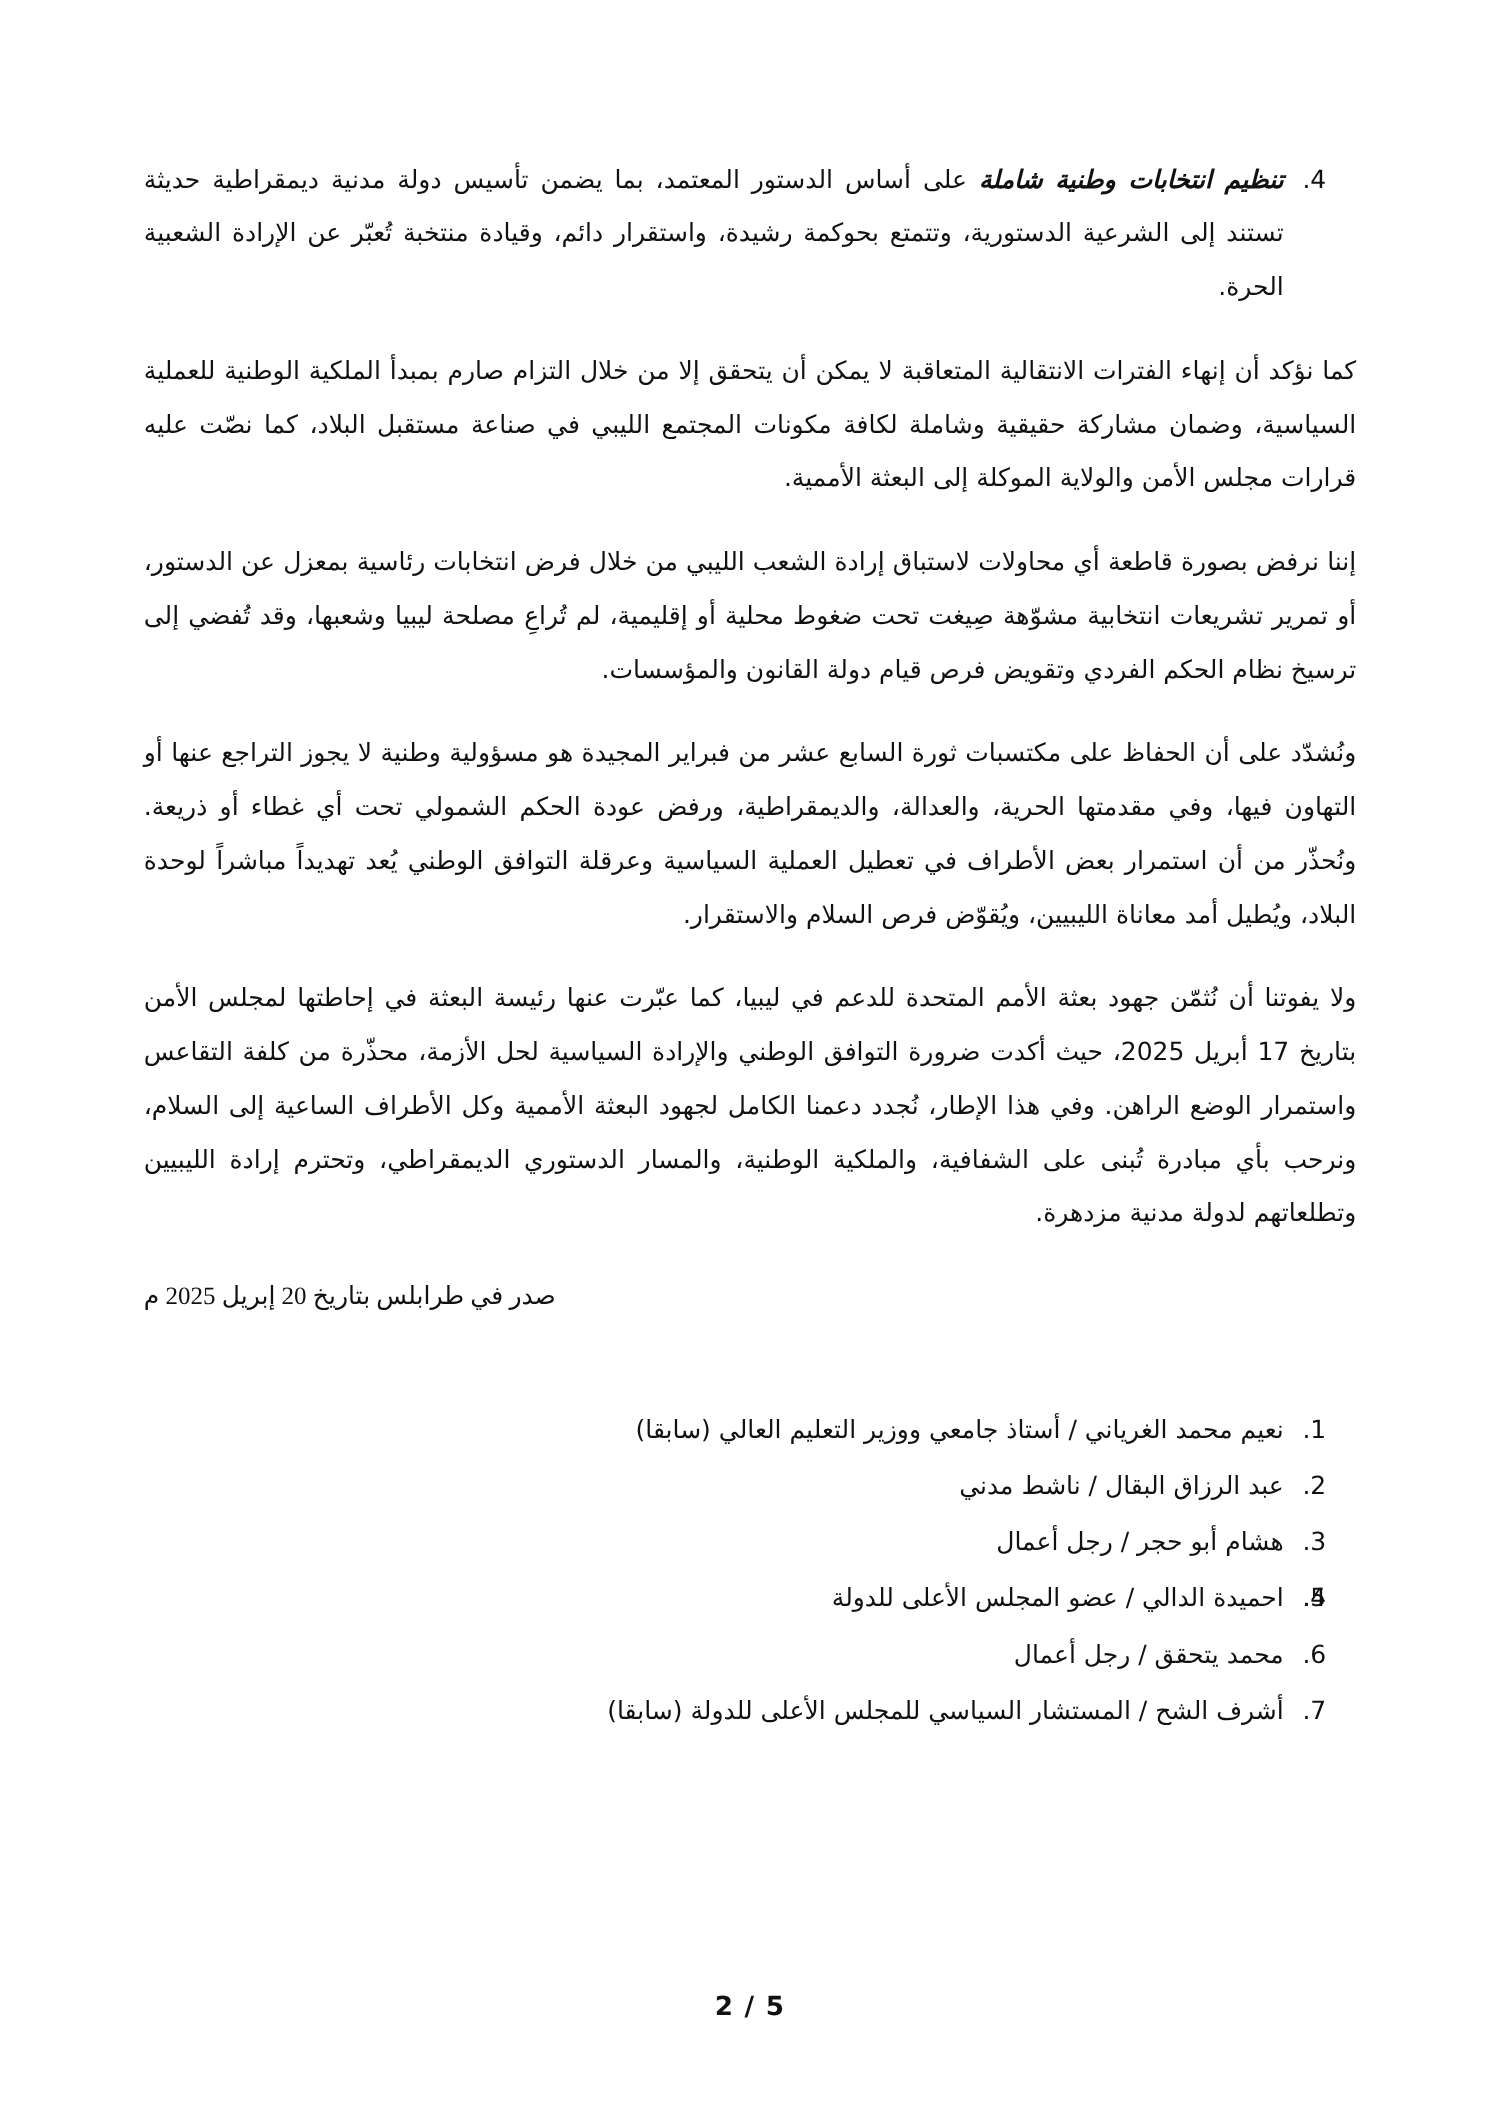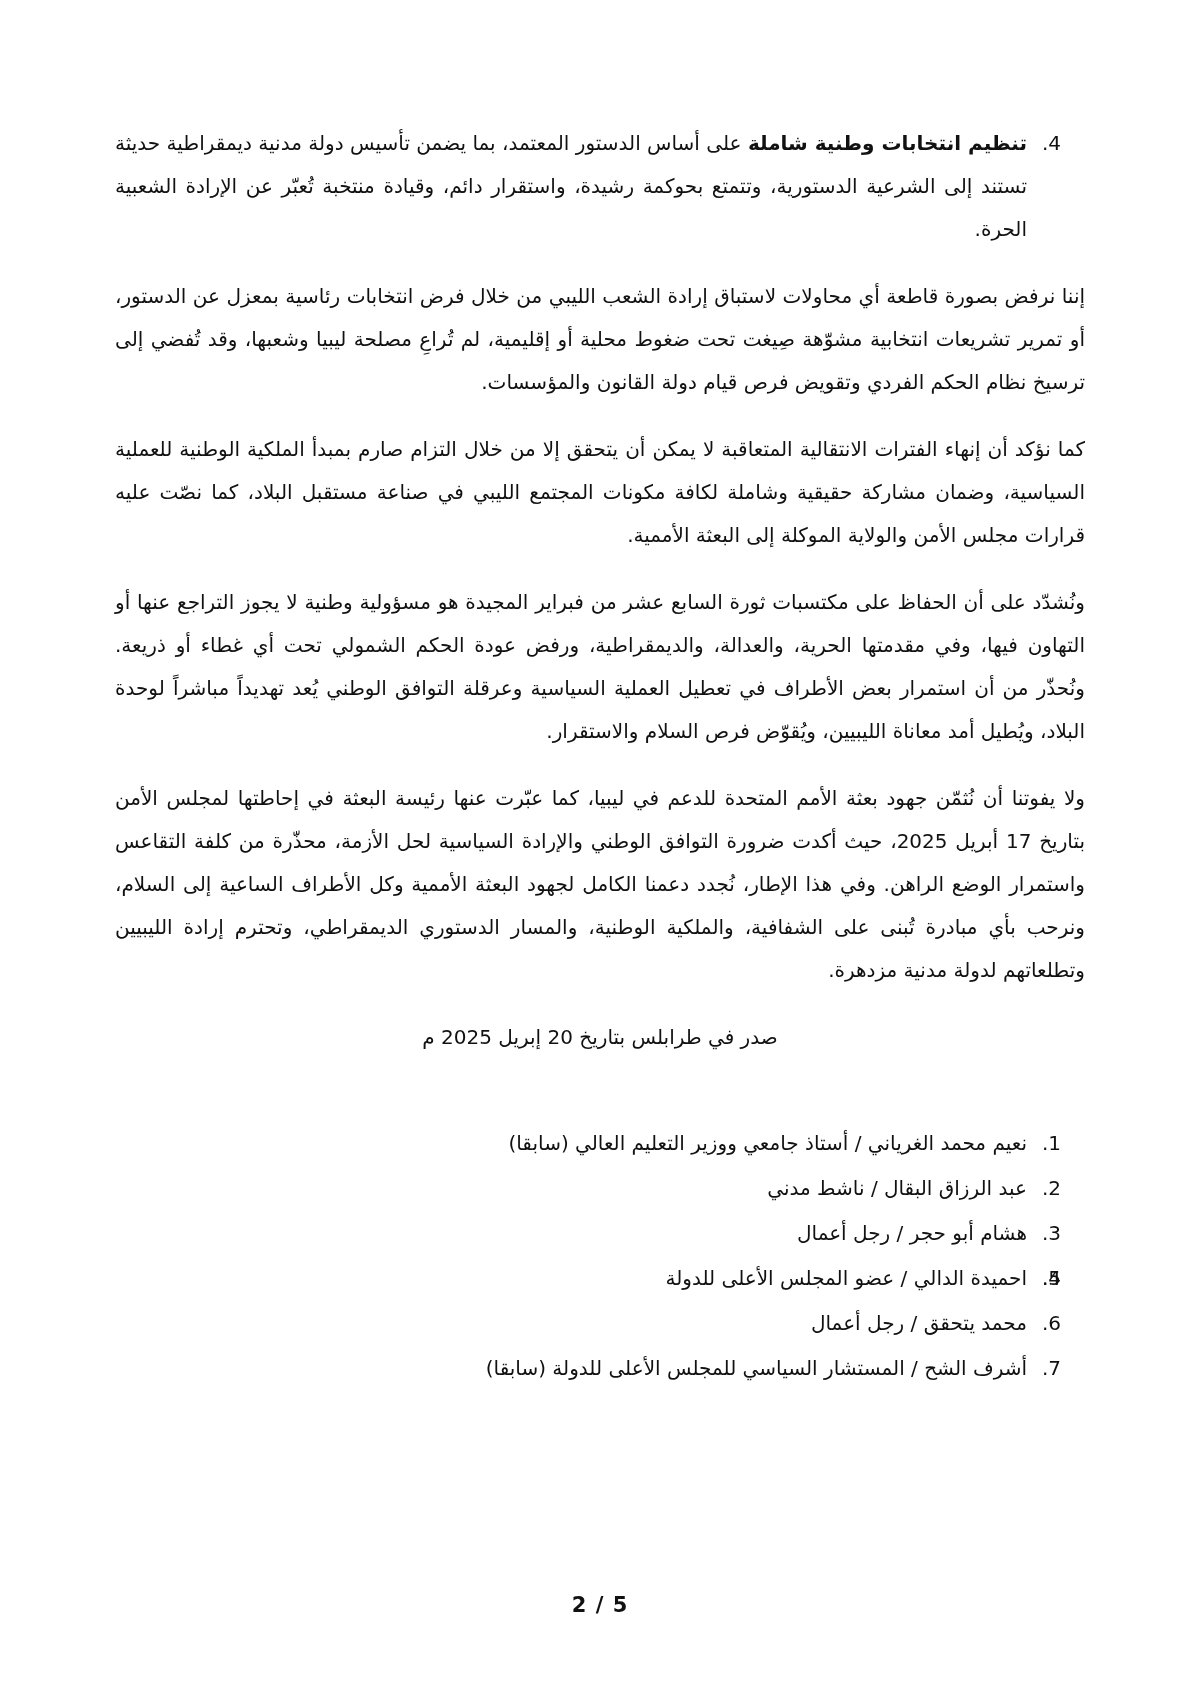--- a/index.html
+++ b/index.html
@@ -39,24 +39,26 @@
     text-align-last: right;
   }
   .numbered-item .marker {
     position: absolute;
     right: 24px;
     top: 0;
     white-space: nowrap;
   }
   .lead-bold {
     font-weight: bold;
+    font-style: italic;
   }
   .issued-line {
     margin-top: 24px;
-    text-align: center;
+    text-align: left;
+    font-family: Liberation Serif, serif;
   }
   .signatories-heading {
     margin-top: 56px;
     font-weight: bold;
     text-align: right;
   }
   .signatories-list {
     margin-top: 42px;
   }
   .signatory-item {
@@ -88,23 +90,23 @@
 </head>
 <body>
 
 <div class="page">
 
   <div class="numbered-item para first">
     <span class="marker">4.</span>
     <span class="lead-bold">تنظيم انتخابات وطنية شاملة</span><span> على أساس الدستور المعتمد، بما يضمن تأسيس دولة مدنية ديمقراطية حديثة تستند إلى الشرعية الدستورية، وتتمتع بحوكمة رشيدة، واستقرار دائم، وقيادة منتخبة تُعبّر عن الإرادة الشعبية الحرة.</span>
   </div>
 
+  <p class="para">كما نؤكد أن إنهاء الفترات الانتقالية المتعاقبة لا يمكن أن يتحقق إلا من خلال التزام صارم بمبدأ الملكية الوطنية للعملية السياسية، وضمان مشاركة حقيقية وشاملة لكافة مكونات المجتمع الليبي في صناعة مستقبل البلاد، كما نصّت عليه قرارات مجلس الأمن والولاية الموكلة إلى البعثة الأممية.</p>
+
   <p class="para">إننا نرفض بصورة قاطعة أي محاولات لاستباق إرادة الشعب الليبي من خلال فرض انتخابات رئاسية بمعزل عن الدستور، أو تمرير تشريعات انتخابية مشوّهة صِيغت تحت ضغوط محلية أو إقليمية، لم تُراعِ مصلحة ليبيا وشعبها، وقد تُفضي إلى ترسيخ نظام الحكم الفردي وتقويض فرص قيام دولة القانون والمؤسسات.</p>
-
-  <p class="para">كما نؤكد أن إنهاء الفترات الانتقالية المتعاقبة لا يمكن أن يتحقق إلا من خلال التزام صارم بمبدأ الملكية الوطنية للعملية السياسية، وضمان مشاركة حقيقية وشاملة لكافة مكونات المجتمع الليبي في صناعة مستقبل البلاد، كما نصّت عليه قرارات مجلس الأمن والولاية الموكلة إلى البعثة الأممية.</p>
 
   <p class="para">ونُشدّد على أن الحفاظ على مكتسبات ثورة السابع عشر من فبراير المجيدة هو مسؤولية وطنية لا يجوز التراجع عنها أو التهاون فيها، وفي مقدمتها الحرية، والعدالة، والديمقراطية، ورفض عودة الحكم الشمولي تحت أي غطاء أو ذريعة. ونُحذّر من أن استمرار بعض الأطراف في تعطيل العملية السياسية وعرقلة التوافق الوطني يُعد تهديداً مباشراً لوحدة البلاد، ويُطيل أمد معاناة الليبيين، ويُقوّض فرص السلام والاستقرار.</p>
 
   <p class="para">ولا يفوتنا أن نُثمّن جهود بعثة الأمم المتحدة للدعم في ليبيا، كما عبّرت عنها رئيسة البعثة في إحاطتها لمجلس الأمن بتاريخ 17 أبريل 2025، حيث أكدت ضرورة التوافق الوطني والإرادة السياسية لحل الأزمة، محذّرة من كلفة التقاعس واستمرار الوضع الراهن. وفي هذا الإطار، نُجدد دعمنا الكامل لجهود البعثة الأممية وكل الأطراف الساعية إلى السلام، ونرحب بأي مبادرة تُبنى على الشفافية، والملكية الوطنية، والمسار الدستوري الديمقراطي، وتحترم إرادة الليبيين وتطلعاتهم لدولة مدنية مزدهرة.</p>
 
   <p class="issued-line">صدر في طرابلس بتاريخ 20 إبريل 2025 م</p>
 
 
   <div class="signatories-list">
     <div class="signatory-item">

